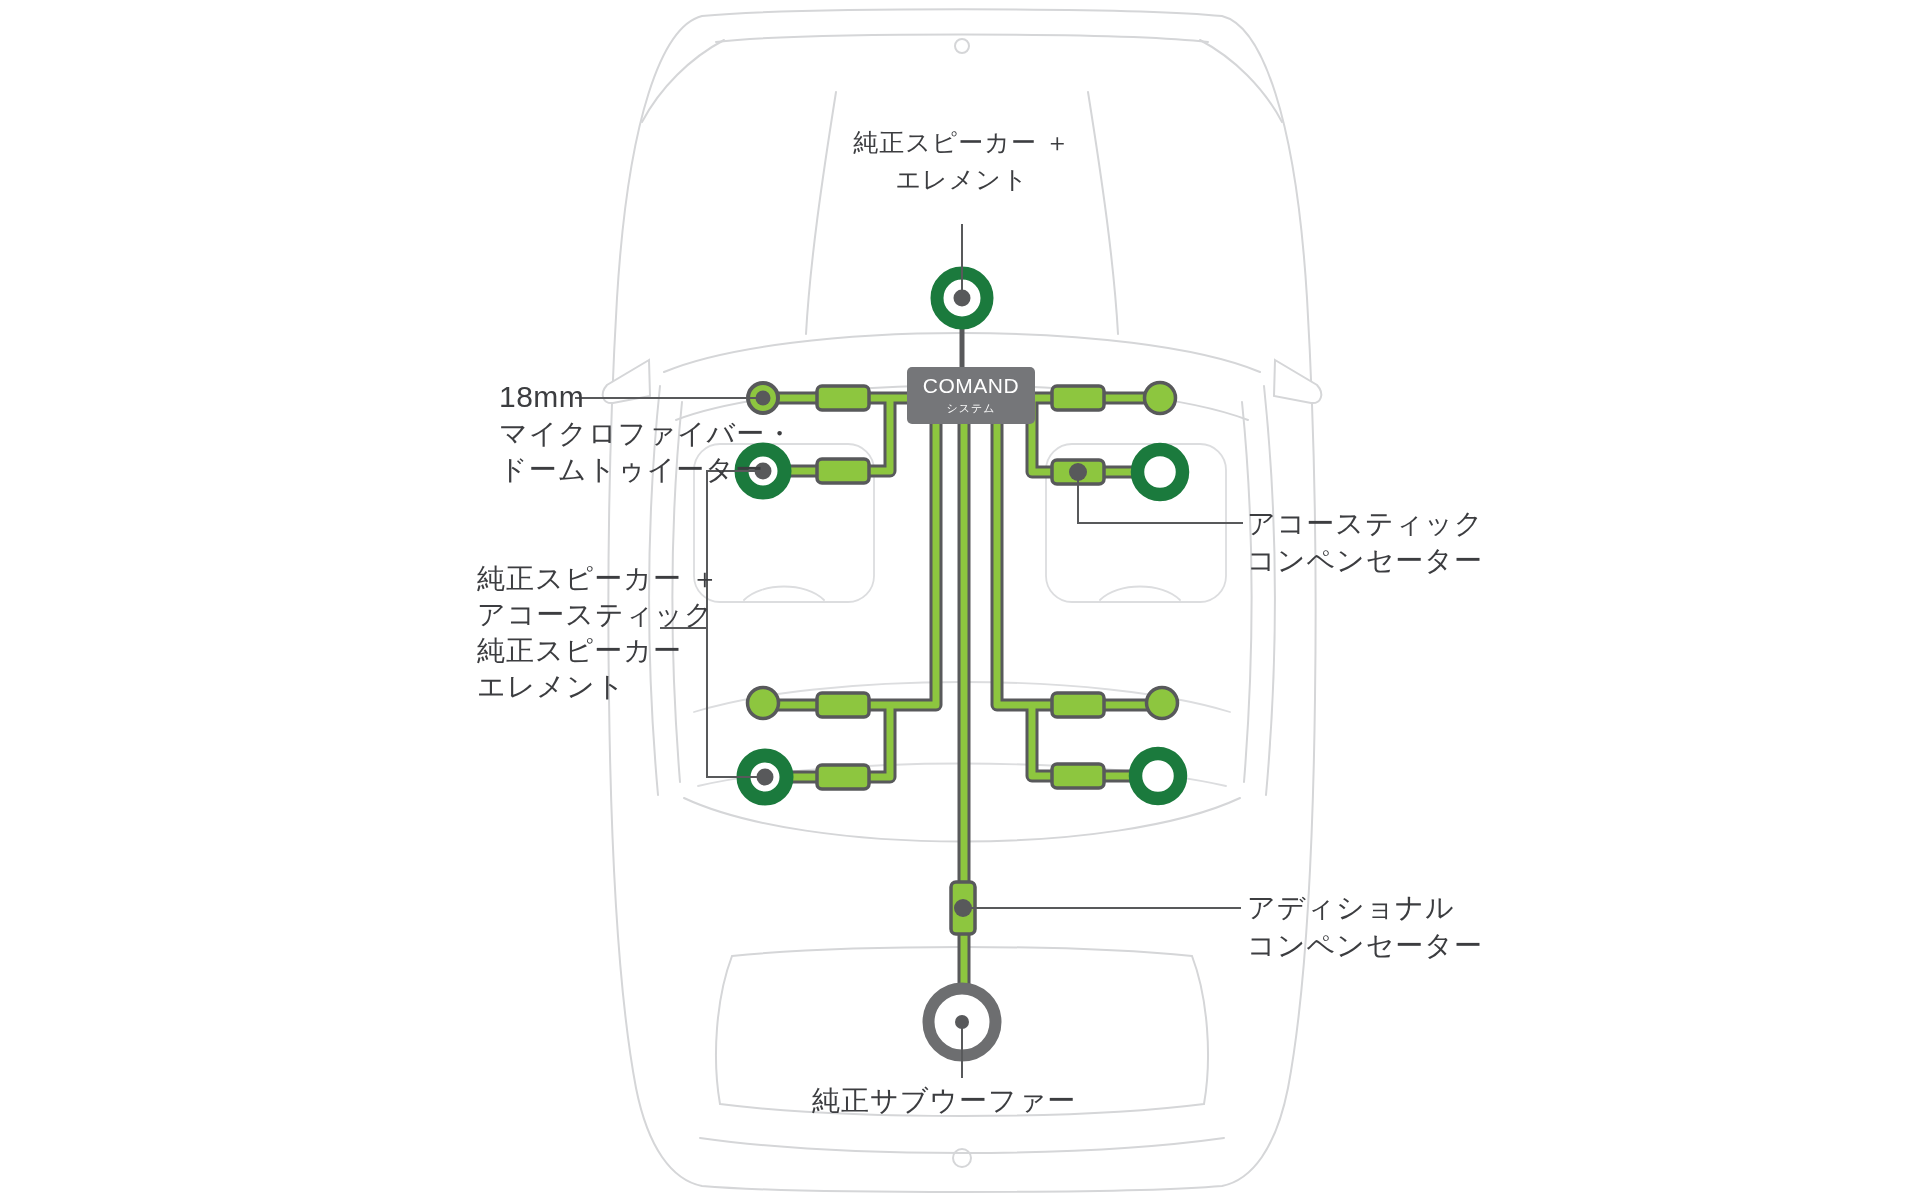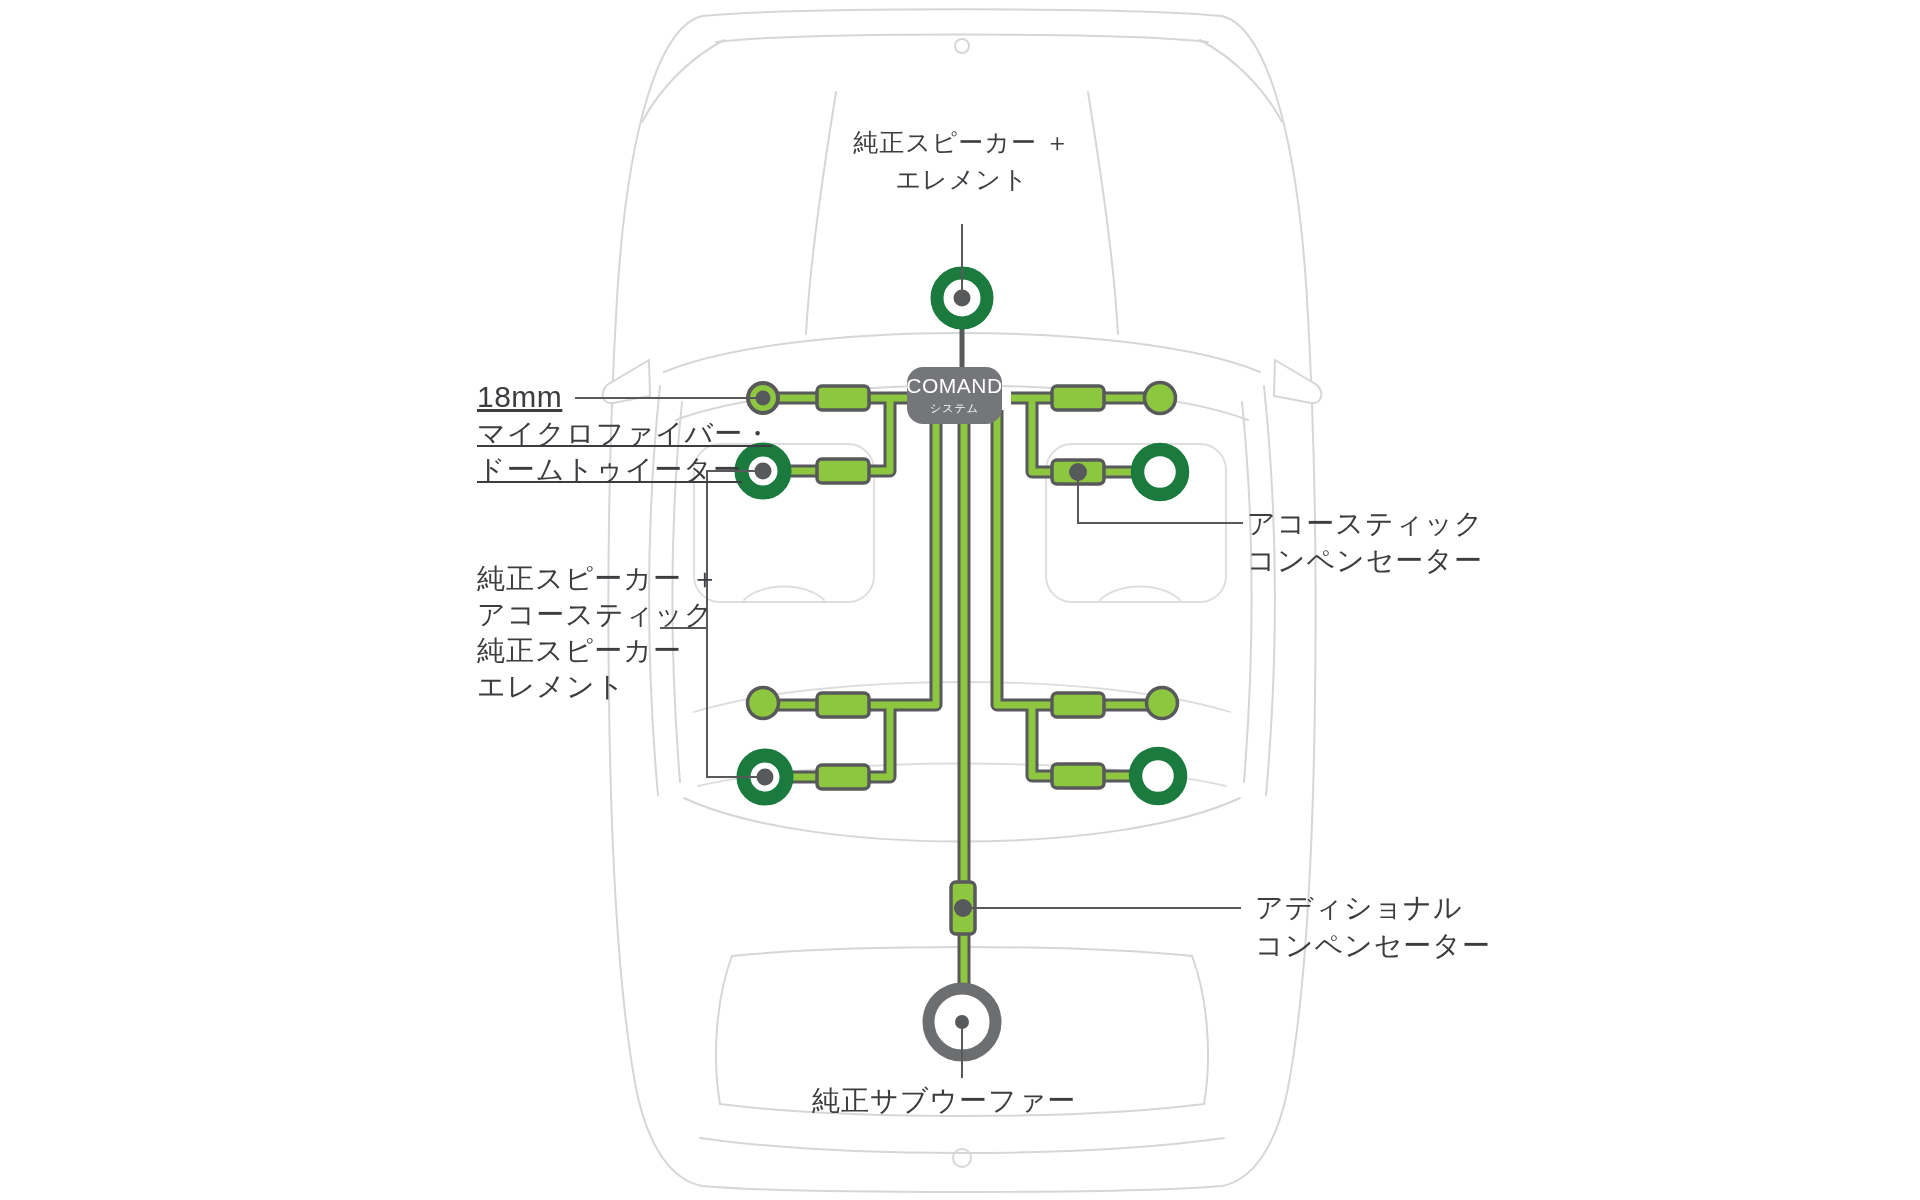--- a/index.html
+++ b/index.html
@@ -5,31 +5,31 @@
   html,body{margin:0;padding:0;background:#ffffff;}
   .stage{
     position:relative;width:1920px;height:1200px;background:#ffffff;overflow:hidden;
     font-family:"Liberation Sans","DejaVu Sans",sans-serif;color:#3c3d40;
   }
   .stage svg{position:absolute;left:0;top:0;}
   .jl{position:absolute;white-space:nowrap;z-index:3;}
   .jl .ln{font-size:28px;line-height:36px;letter-spacing:1px;}
   .label-front-center{left:662px;top:124px;width:600px;text-align:center;}
   .label-front-center .ln{font-size:25px;line-height:37px;}
-  .label-tweeter{left:477px;top:378px;text-decoration:underline;}
+  .label-tweeter{left:499px;top:378px;}
   .label-tweeter .ln-big{font-size:30px;line-height:38px;letter-spacing:0.5px;}
   .label-rear-doors{left:477px;top:561px;}
   .label-acoustic-comp{left:1247px;top:505px;}
   .label-acoustic-comp .ln{line-height:37px;}
   .label-additional-comp{left:1247px;top:889px;}
-  .label-additional-comp .ln{line-height:38px;margin-left:8px;}
+  .label-additional-comp .ln{line-height:38px;}
   .label-subwoofer{left:812px;top:1083px;width:300px;text-align:left;}
   .comand-box{
-    position:absolute;left:907px;top:367px;width:95px;height:57px;z-index:2;
-    background:#757679;border-radius:16px;color:#ffffff;
+    position:absolute;left:907px;top:367px;width:128px;height:57px;z-index:2;
+    background:#757679;border-radius:5px;color:#ffffff;
     display:flex;flex-direction:column;align-items:center;justify-content:center;
   }
   .comand-box .cb1{font-size:21px;line-height:24px;letter-spacing:0.5px;}
   .comand-box .cb2{font-size:11px;line-height:20px;letter-spacing:1px;}
 </style>
 </head>
 <body>
 
 <div class="stage">
 

